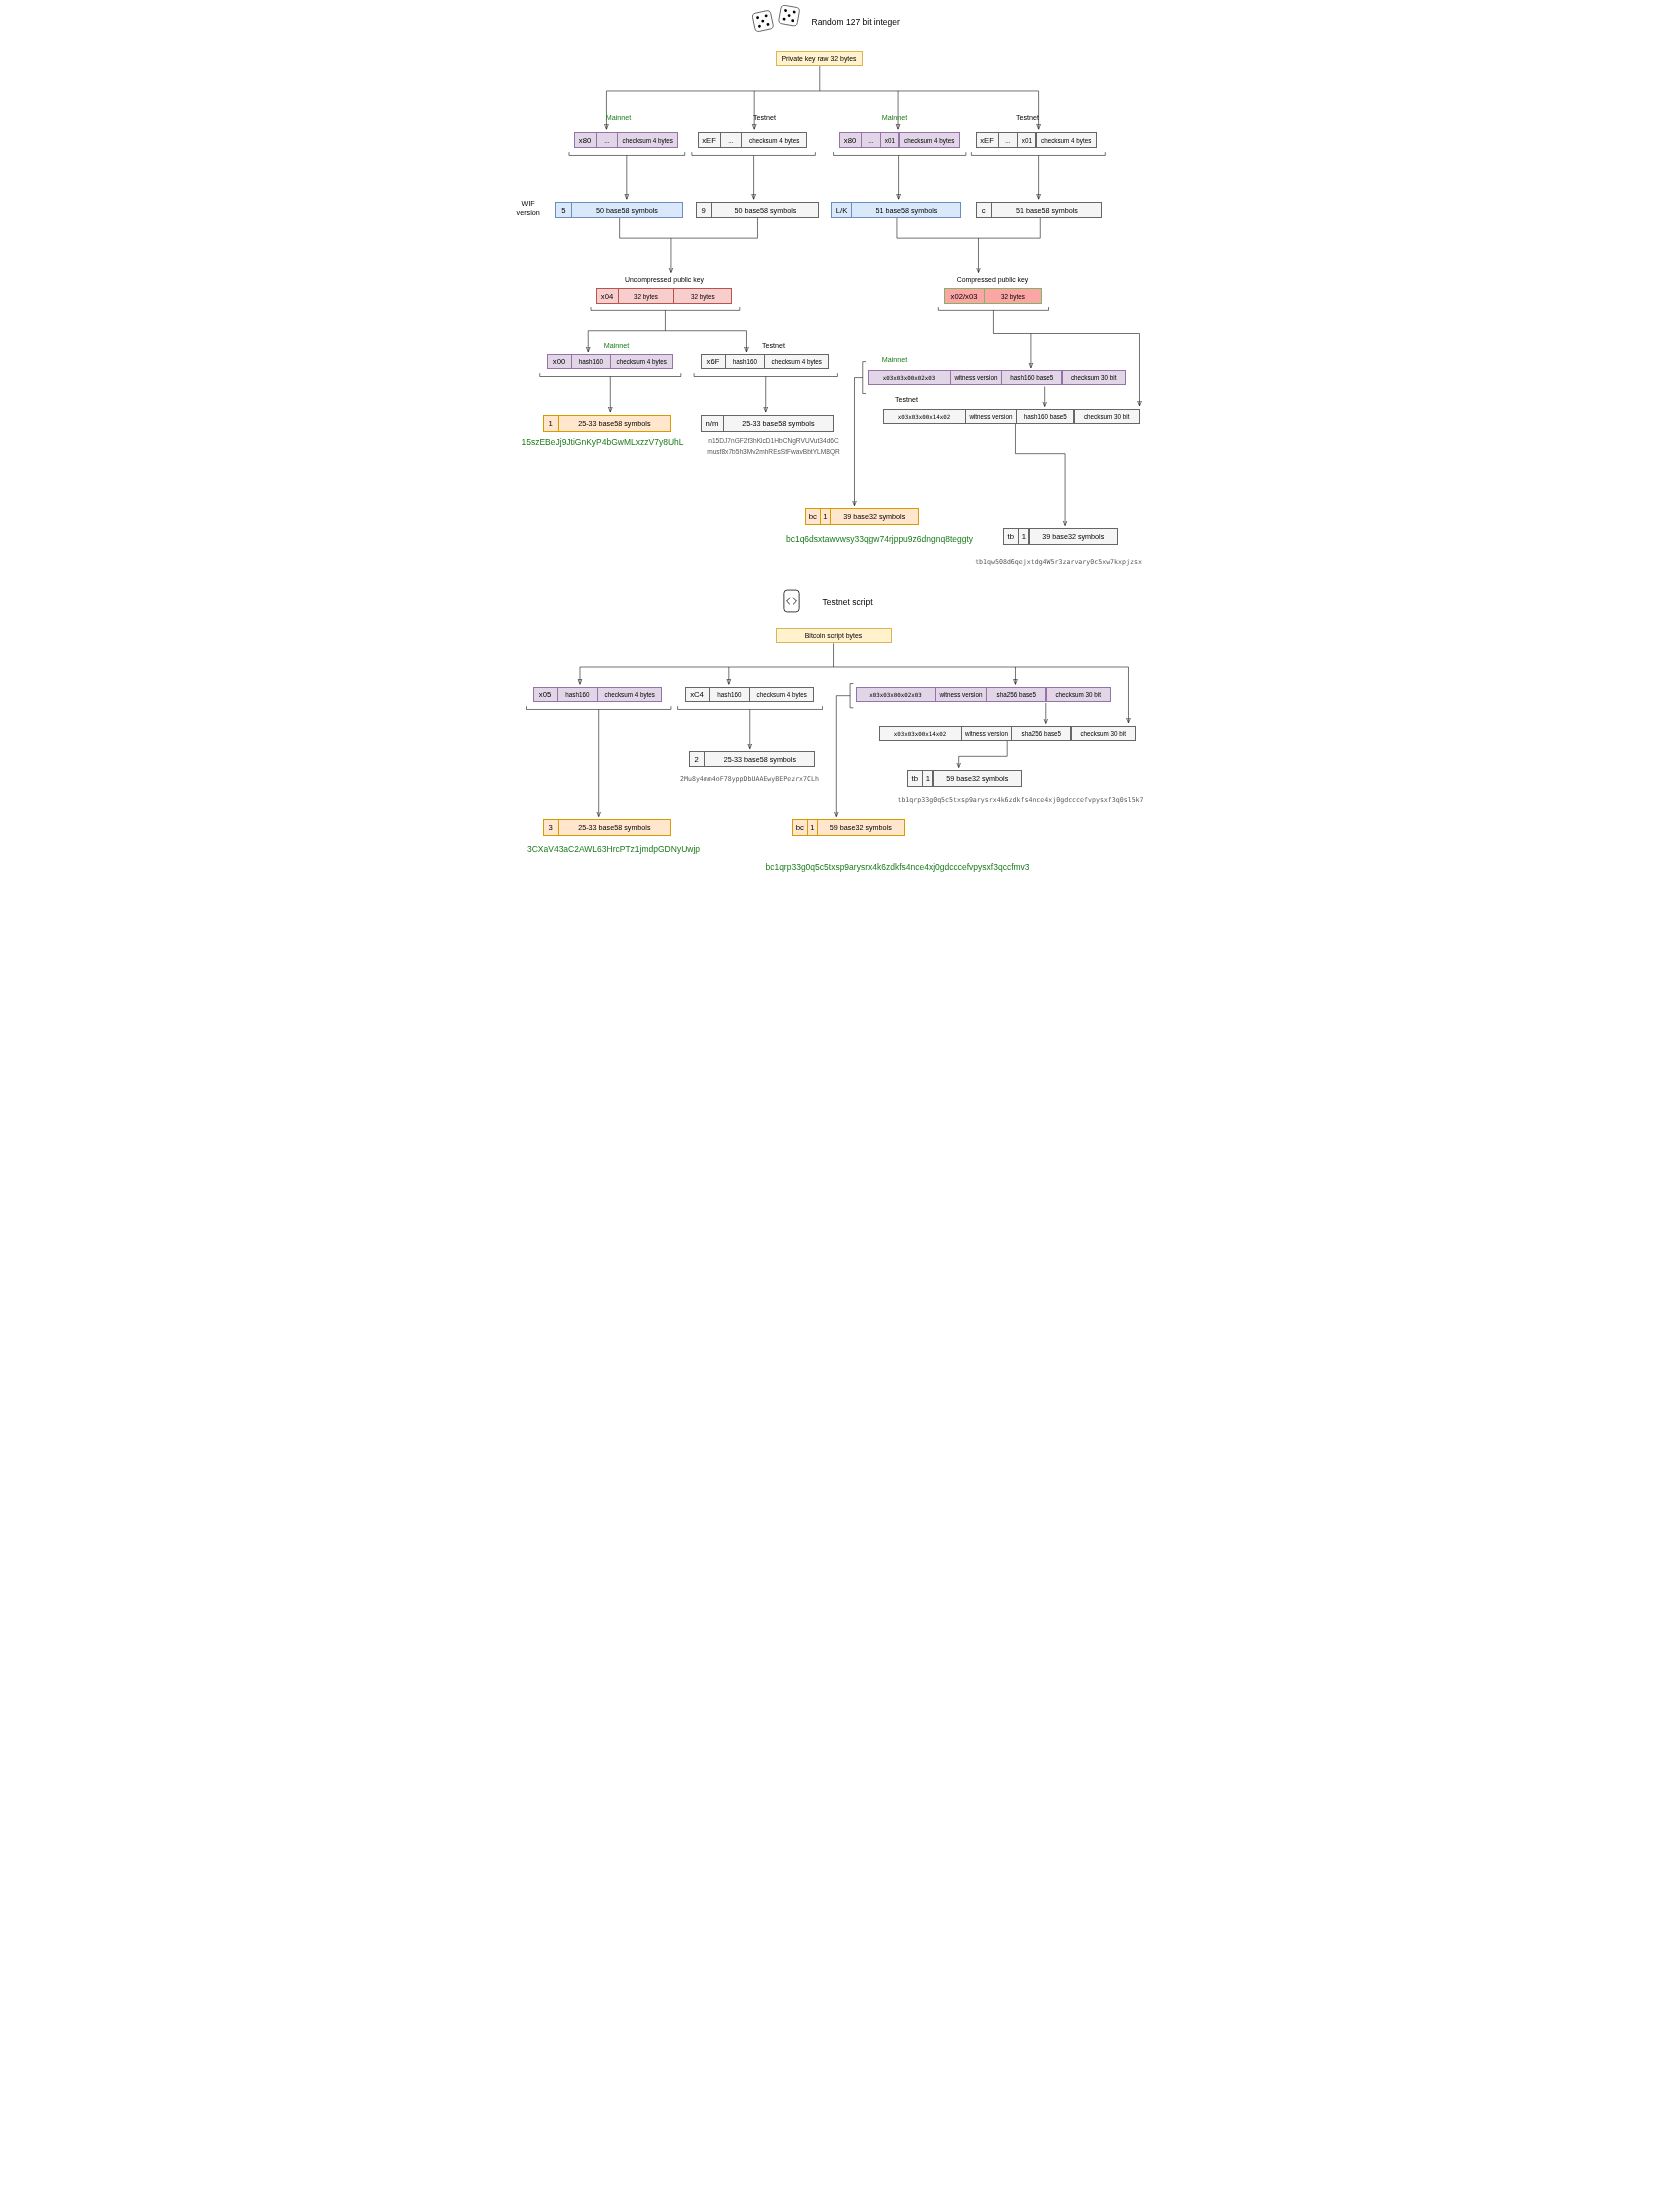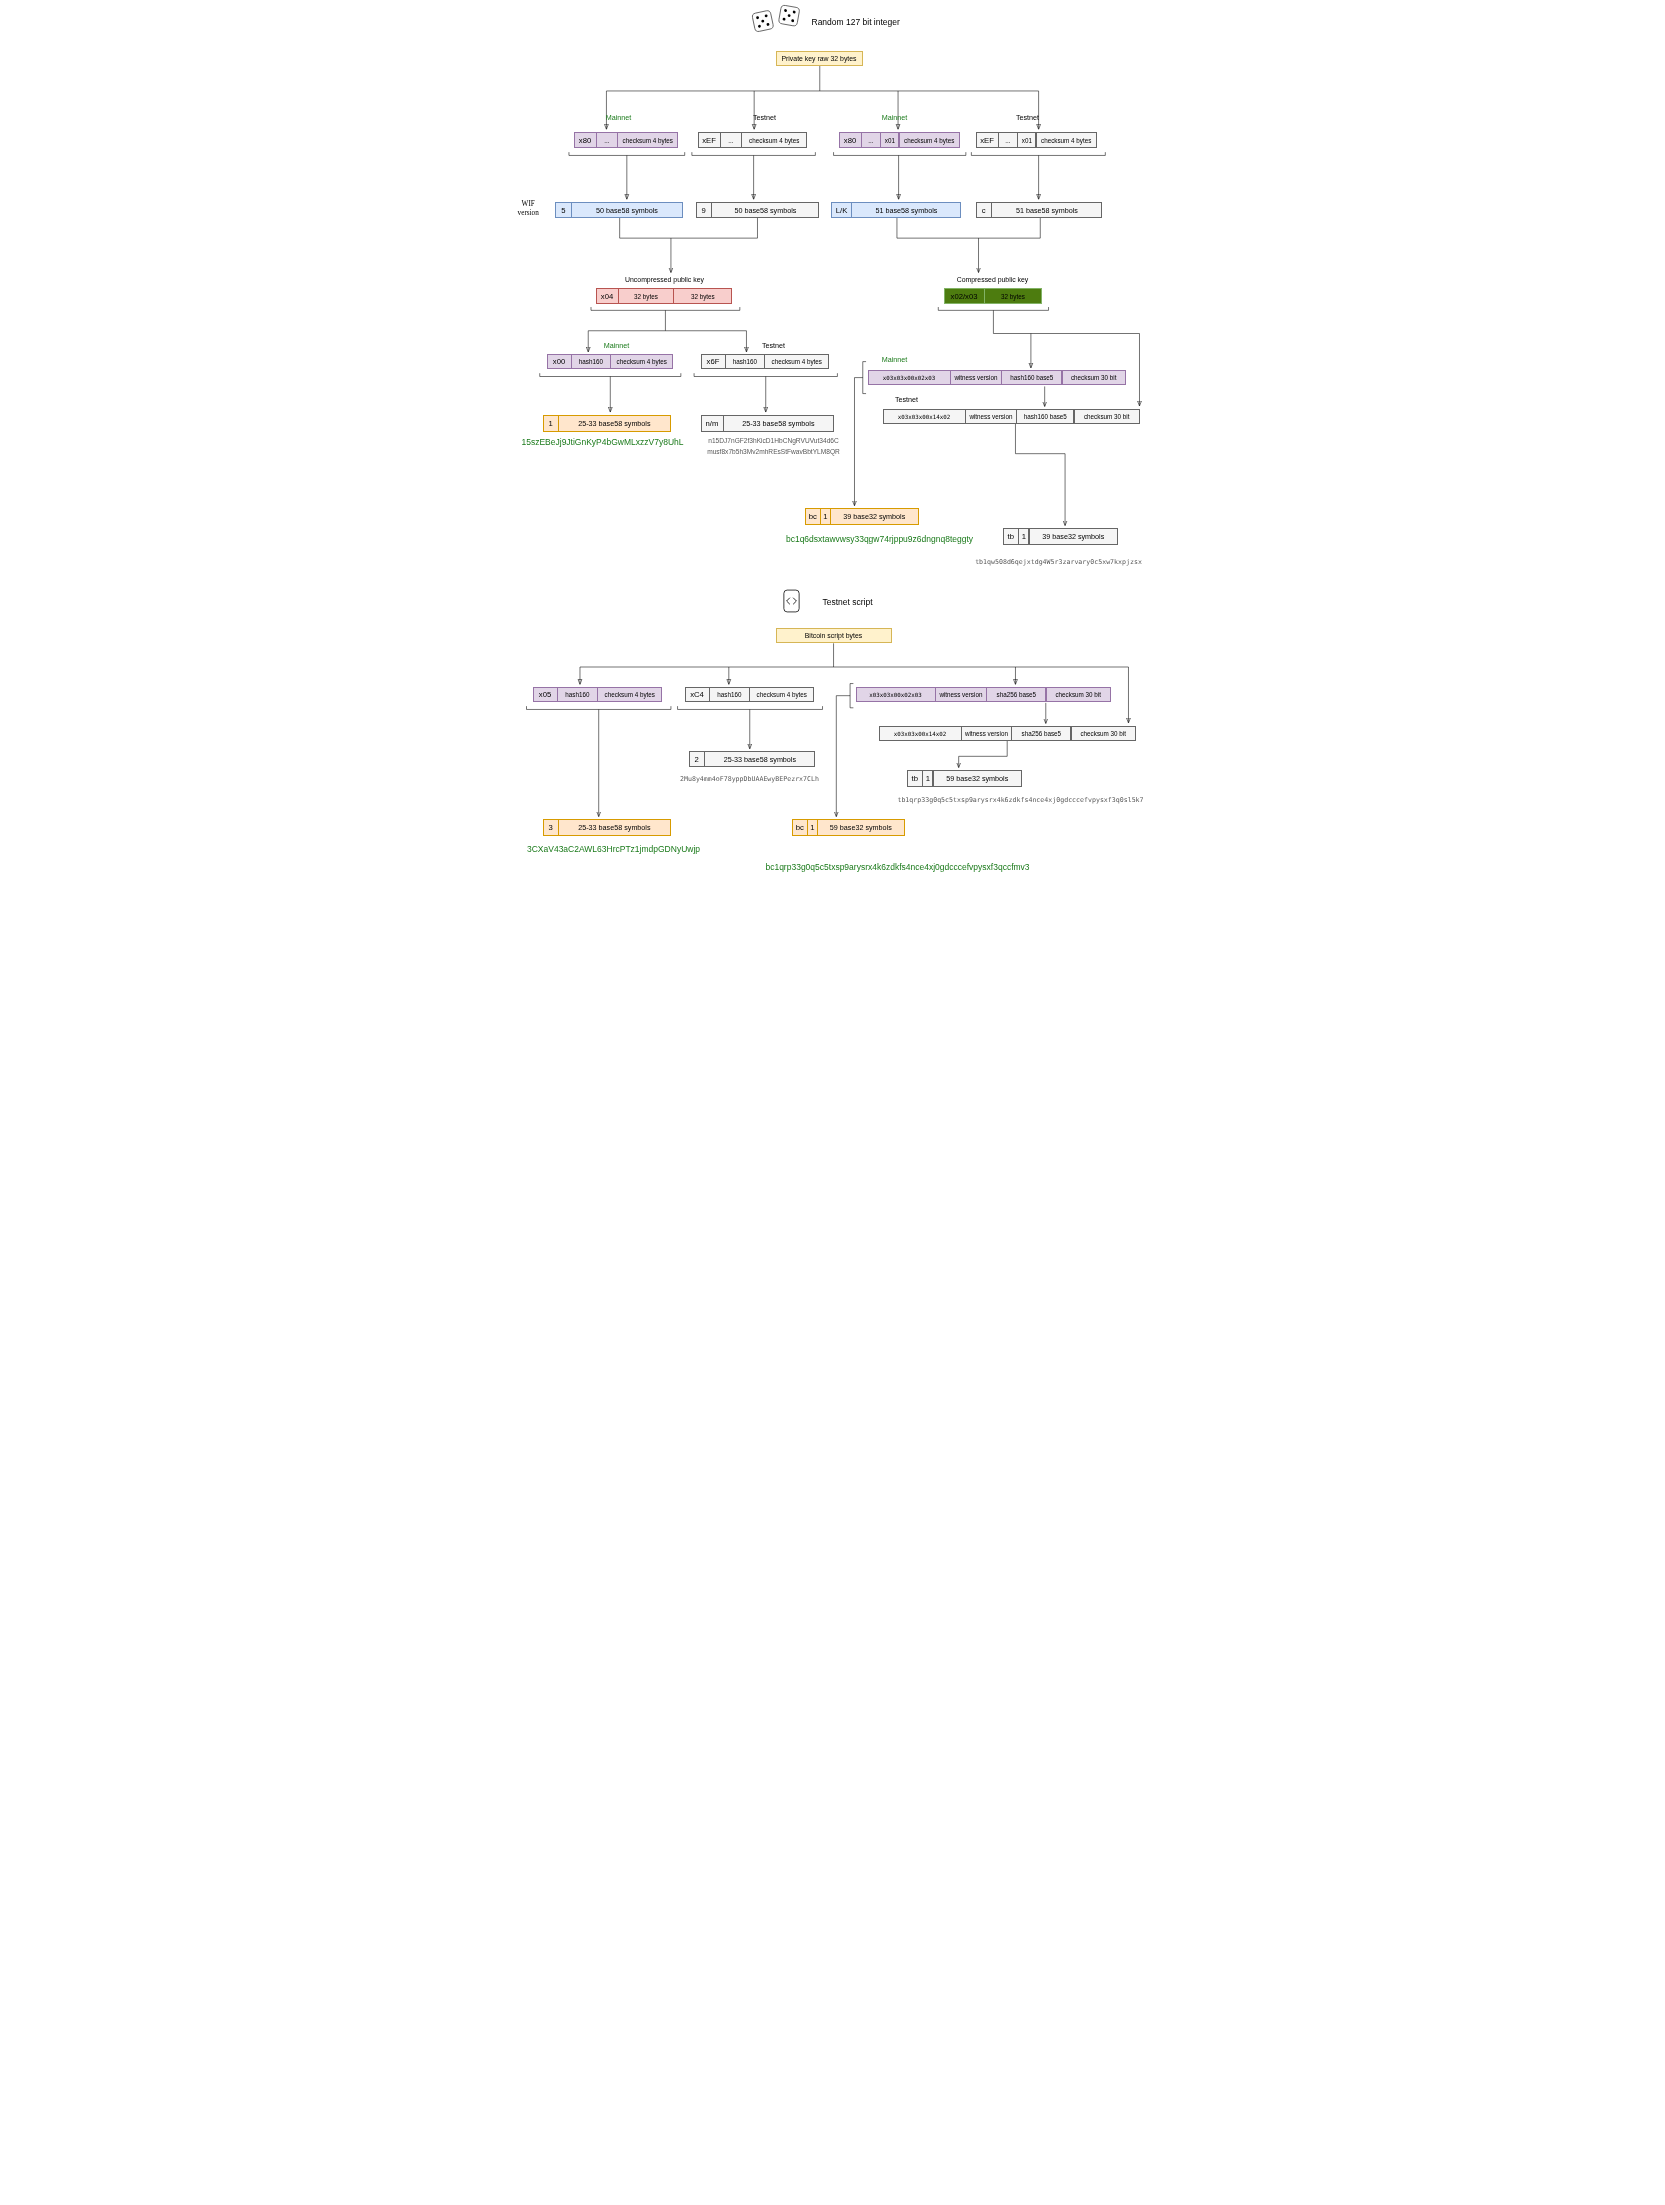--- a/index.html
+++ b/index.html
@@ -9,35 +9,35 @@
   svg.wires path { stroke:#000; stroke-width:1; fill:none; }
 
   .row { position:absolute; display:flex; }
   .seg { box-sizing:border-box; height:100%; display:flex; align-items:center; justify-content:center;
          font-size:6.3px; white-space:nowrap; border:0.6px solid #666; background:#F5F5F5; }
   .seg + .seg { margin-left:-0.6px; }
   .purple .seg { background:#E1D5E7; border-color:#9673A6; }
   .gray   .seg { background:#F5F5F5; border-color:#666666; }
   .blue   .seg { background:#DAE8FC; border-color:#6C8EBF; }
   .red    .seg { background:#F8CECC; border-color:#B85450; }
-  .greenb .seg { background:#4d7c0f; border-color:#82B366; }
+  .greenb .seg { background:#fca5a5; border-color:#82B366; }
   .orange .seg { background:#FFE6CC; border-color:#D79B00; }
   .b2 .seg { border-width:1.1px; }
   .b2 .seg + .seg { margin-left:-1.1px; }
   .pre { font-size:7.7px; }
   .val { font-size:7.2px; }
   .mono { font-family:"DejaVu Sans Mono", monospace; font-size:5.8px; }
 
   .srcbox { position:absolute; box-sizing:border-box; background:#FFF2CC; border:0.6px solid #D6B656;
             display:flex; align-items:center; justify-content:center; font-size:6.9px; }
   .netlabel { position:absolute; transform:translateX(-50%); font-size:7.2px; white-space:nowrap; }
   .mainnet { color:#1A7A1A; }
   .testnet { color:#000000; }
   .publabel { position:absolute; transform:translateX(-50%); font-size:6.9px; white-space:nowrap; }
-  .wiflabel { position:absolute; width:31px; text-align:center; font-size:7.2px; line-height:8.8px;font-family:Liberation Serif, serif; }
+  .wiflabel { position:absolute; width:31px; text-align:center; font-size:7.2px; line-height:8.8px; }
   .cap-green { position:absolute; transform:translateX(-50%); color:#1A7A1A; font-size:8.5px; white-space:nowrap; }
   .cap-gray  { position:absolute; transform:translateX(-50%); color:#595959; font-size:6.6px;
                text-align:center; line-height:10.5px; white-space:nowrap; }
   .cap-mono  { position:absolute; transform:translateX(-50%); color:#595959; font-size:6.6px;
                font-family:"DejaVu Sans Mono", monospace; white-space:nowrap; }
   .h-title { position:absolute; font-size:8.5px; white-space:nowrap; }
   .icon { position:absolute; }
 </style>
 </head>
 <body>

